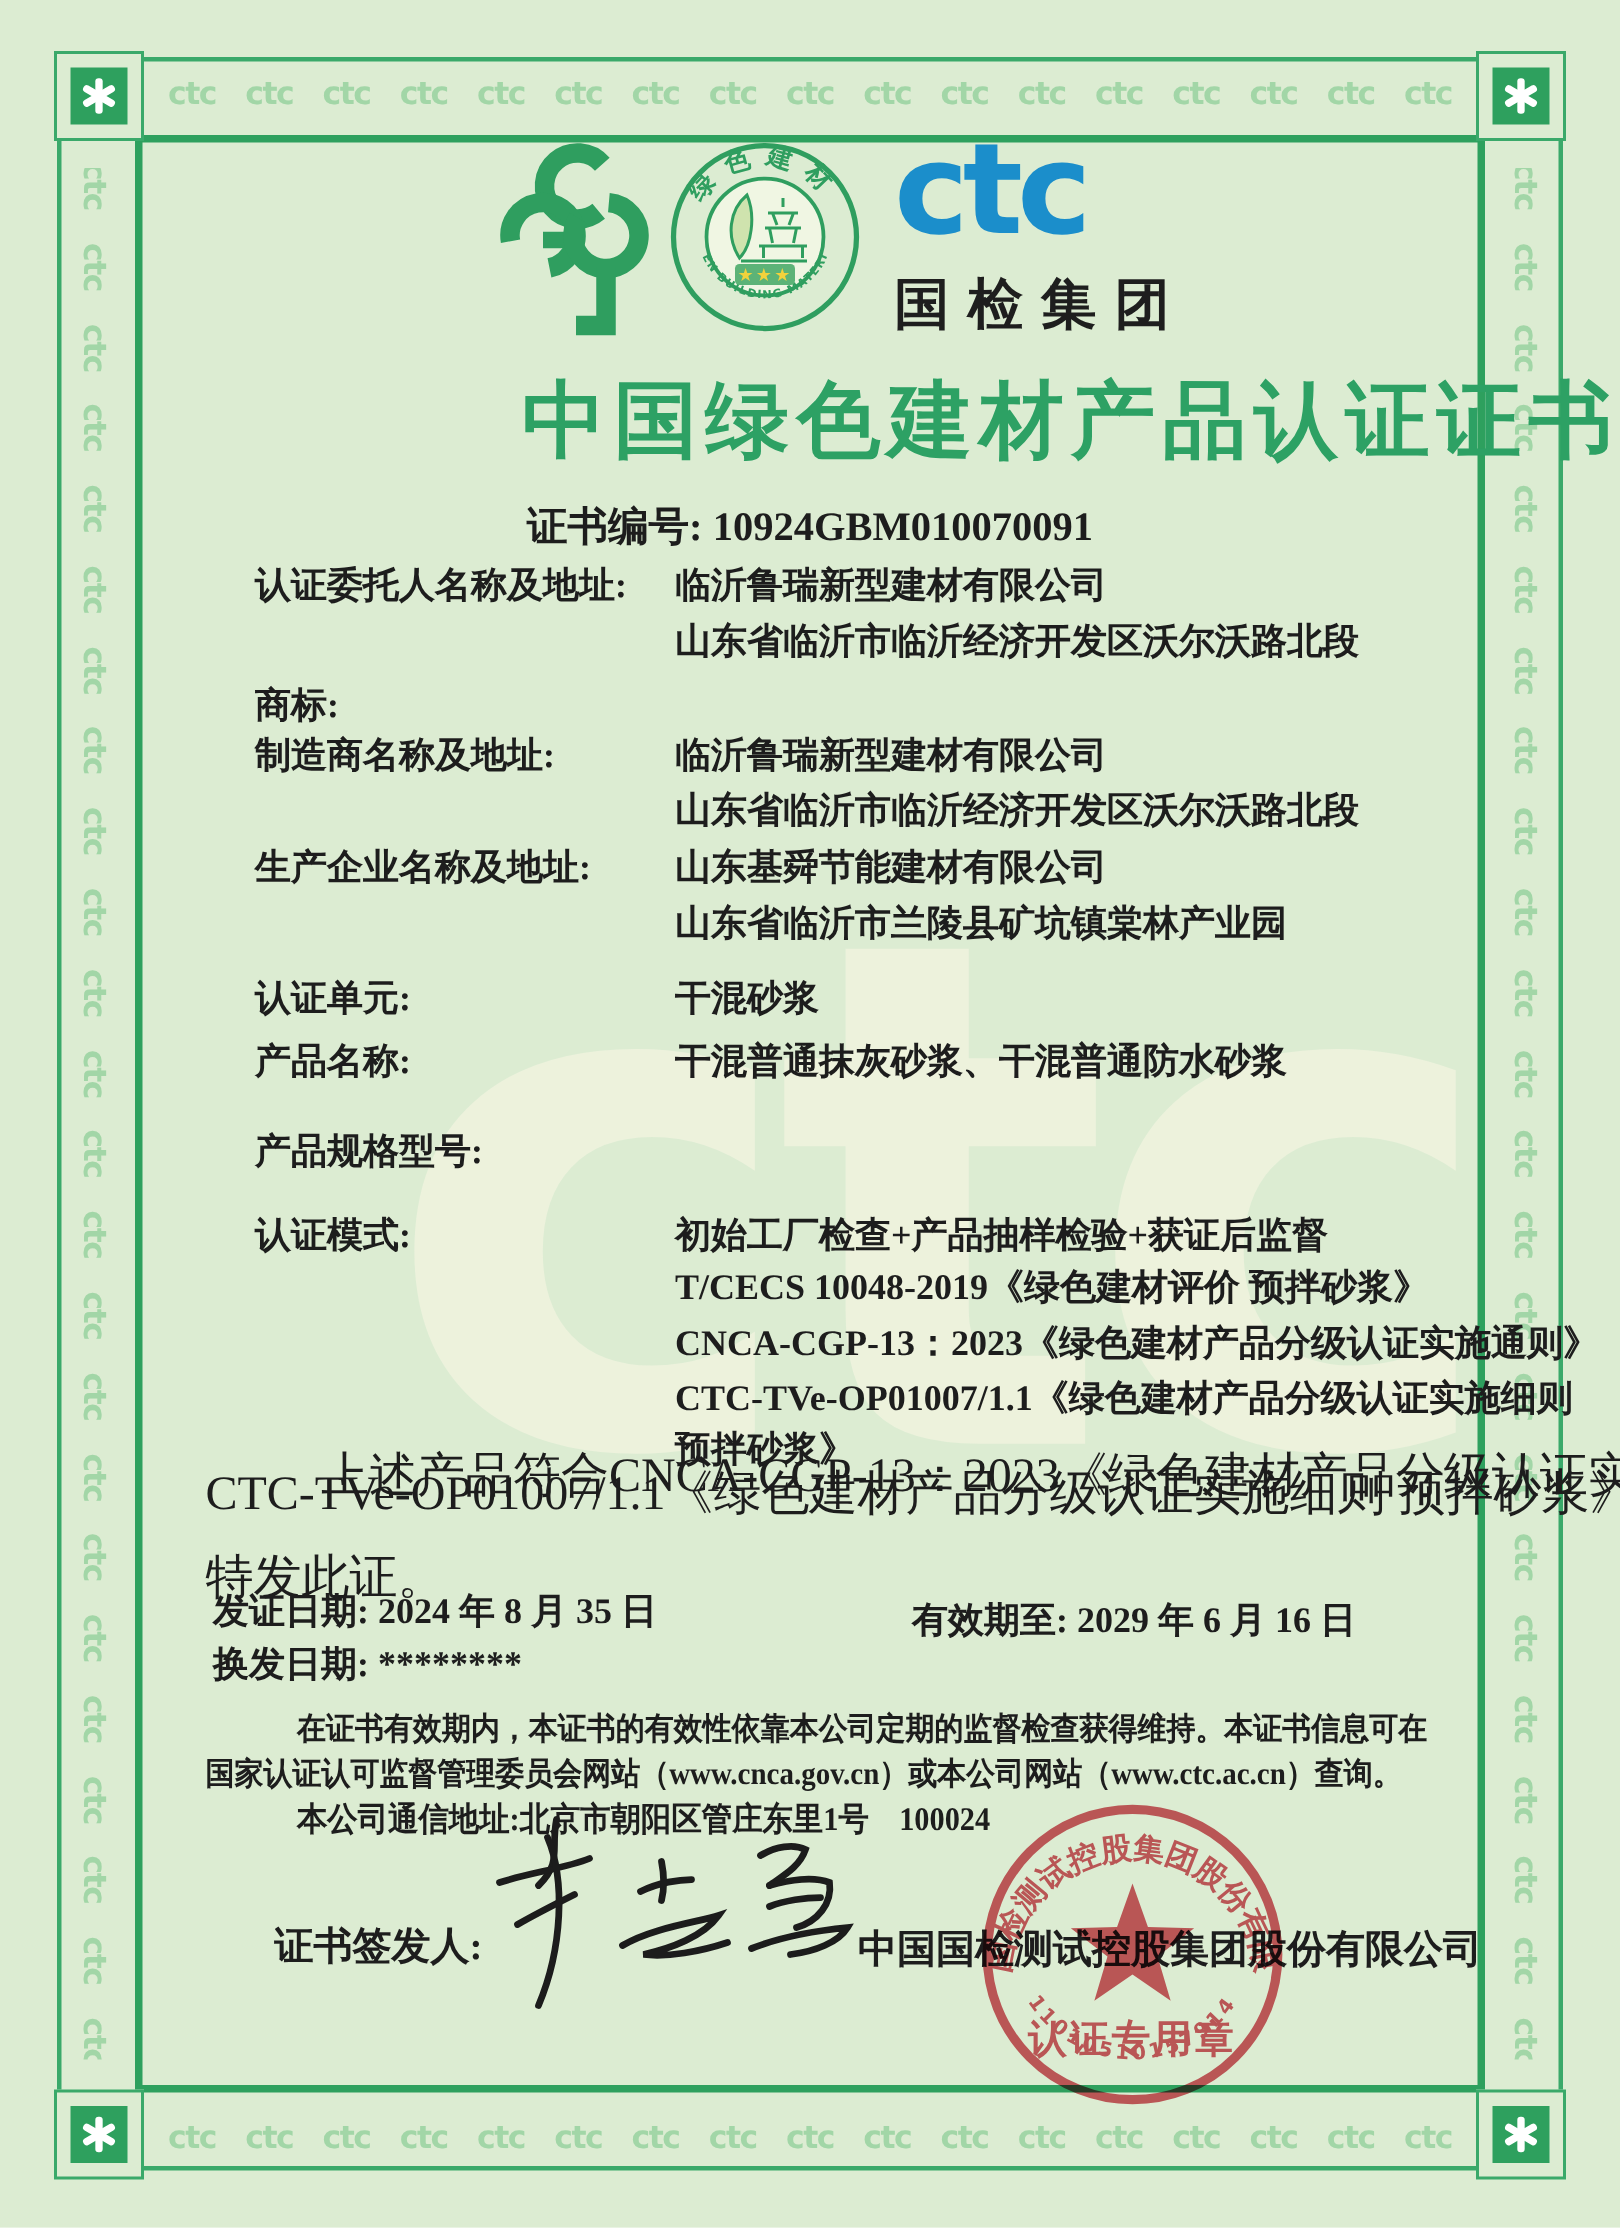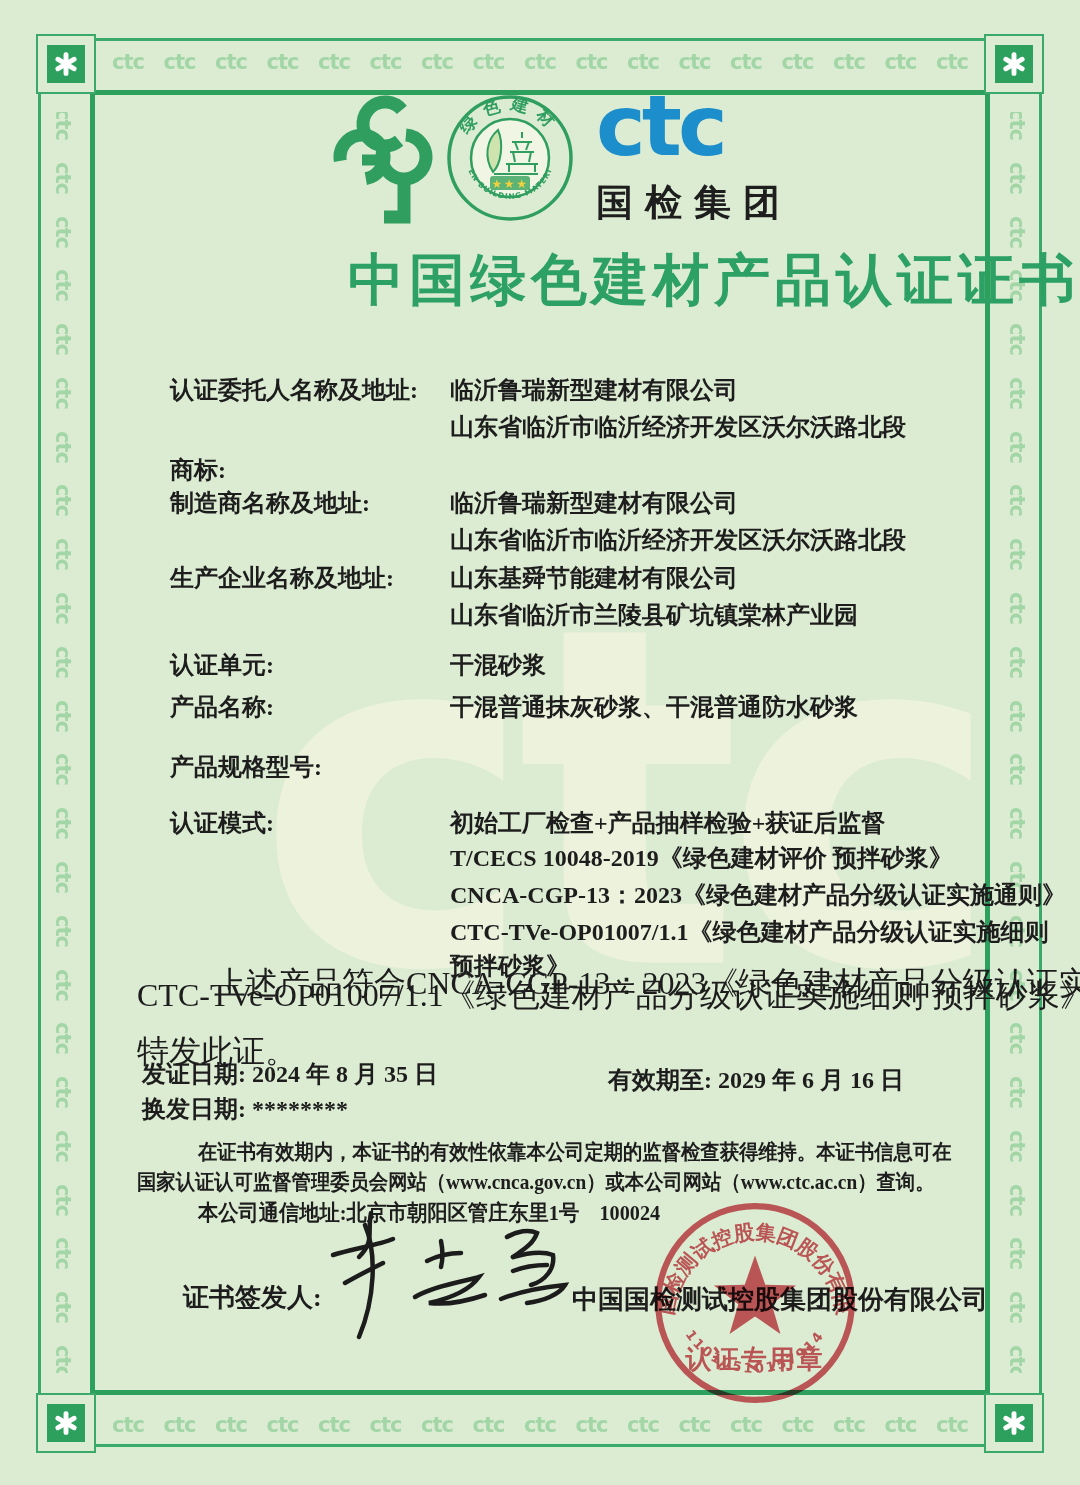--- a/index.html
+++ b/index.html
@@ -234,20 +234,21 @@
       <text x="64" y="93.5" text-anchor="middle" font-size="12" fill="#f2d23c" letter-spacing="1.5">★★★</text>
     </svg>
   </div>
 
   <div class="ctc-logo">
     <div class="ctc-word">ctc</div>
     <div class="ctc-name">国检集团</div>
   </div>
 
   <div class="abs title">中国绿色建材产品认证证书</div>
+  <div class="abs certno"><span>证书编号:</span> <span>10924GBM010070091</span></div>
 
   <div class="abs lbl" style="top:374px">认证委托人名称及地址:</div>
   <div class="abs val" style="top:374px">临沂鲁瑞新型建材有限公司</div>
   <div class="abs val" style="top:411px">山东省临沂市临沂经济开发区沃尔沃路北段</div>
 
   <div class="abs lbl" style="top:454px">商标:</div>
 
   <div class="abs lbl" style="top:487px">制造商名称及地址:</div>
   <div class="abs val" style="top:487px">临沂鲁瑞新型建材有限公司</div>
   <div class="abs val" style="top:524px">山东省临沂市临沂经济开发区沃尔沃路北段</div>

